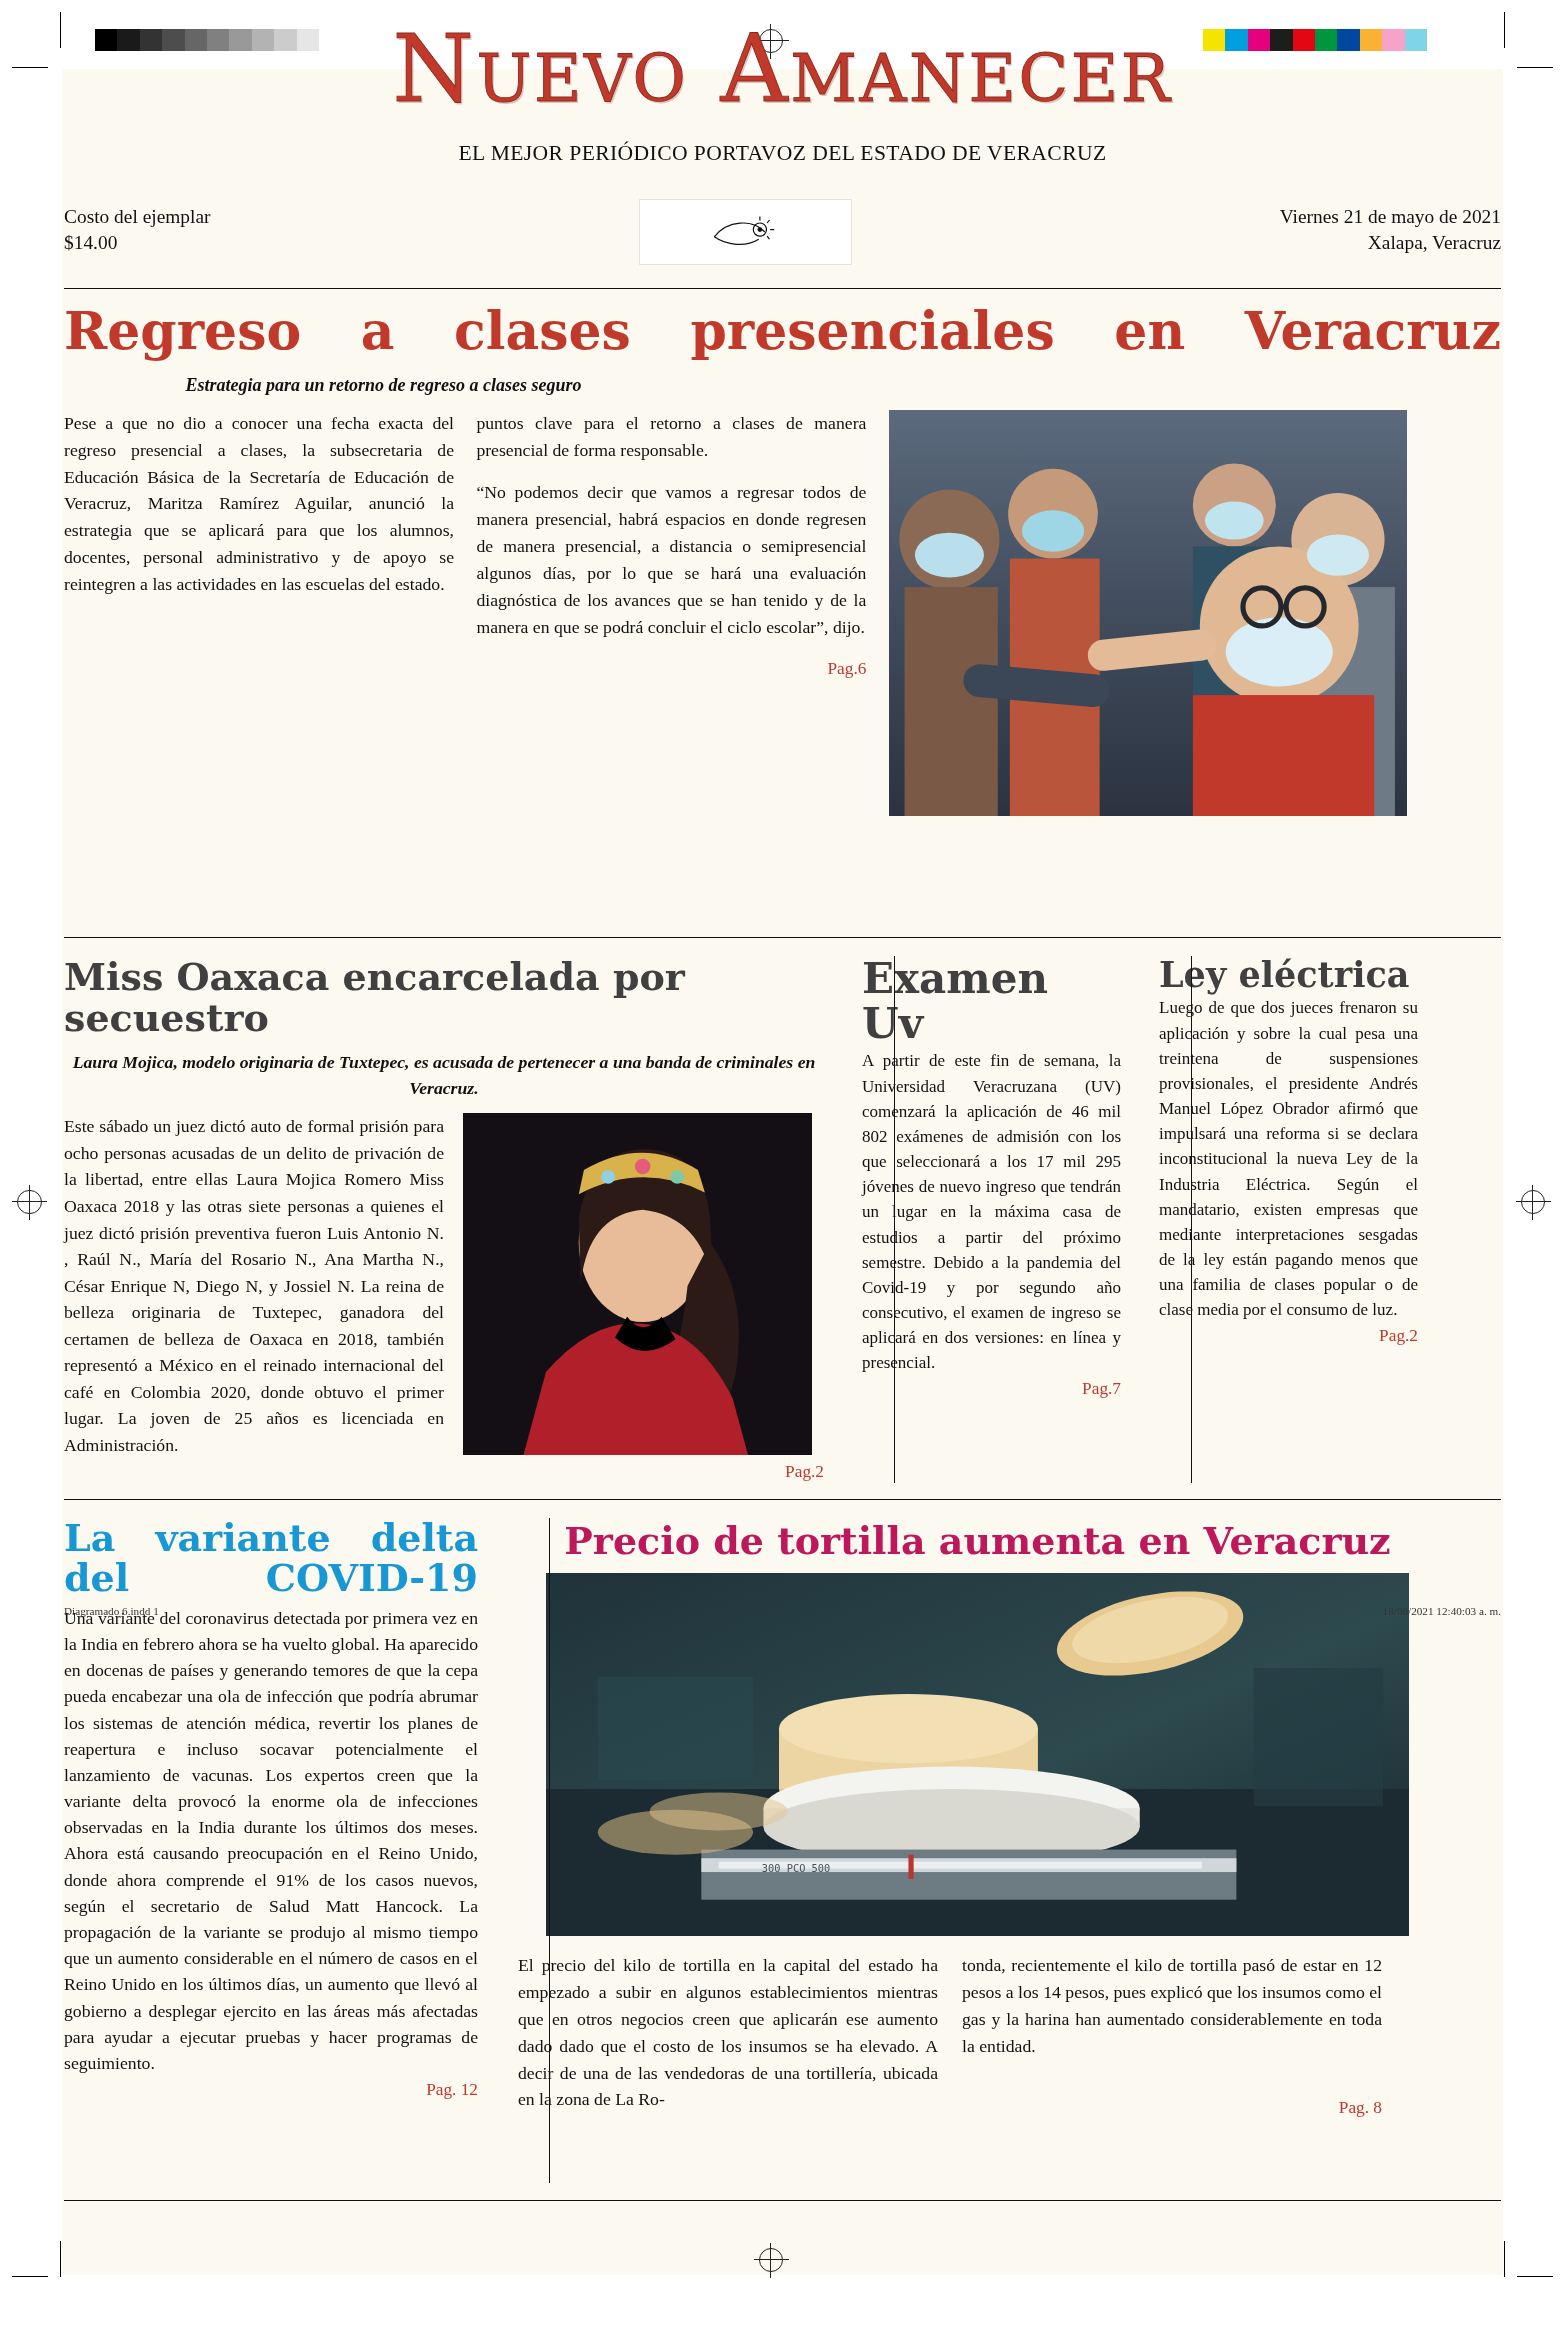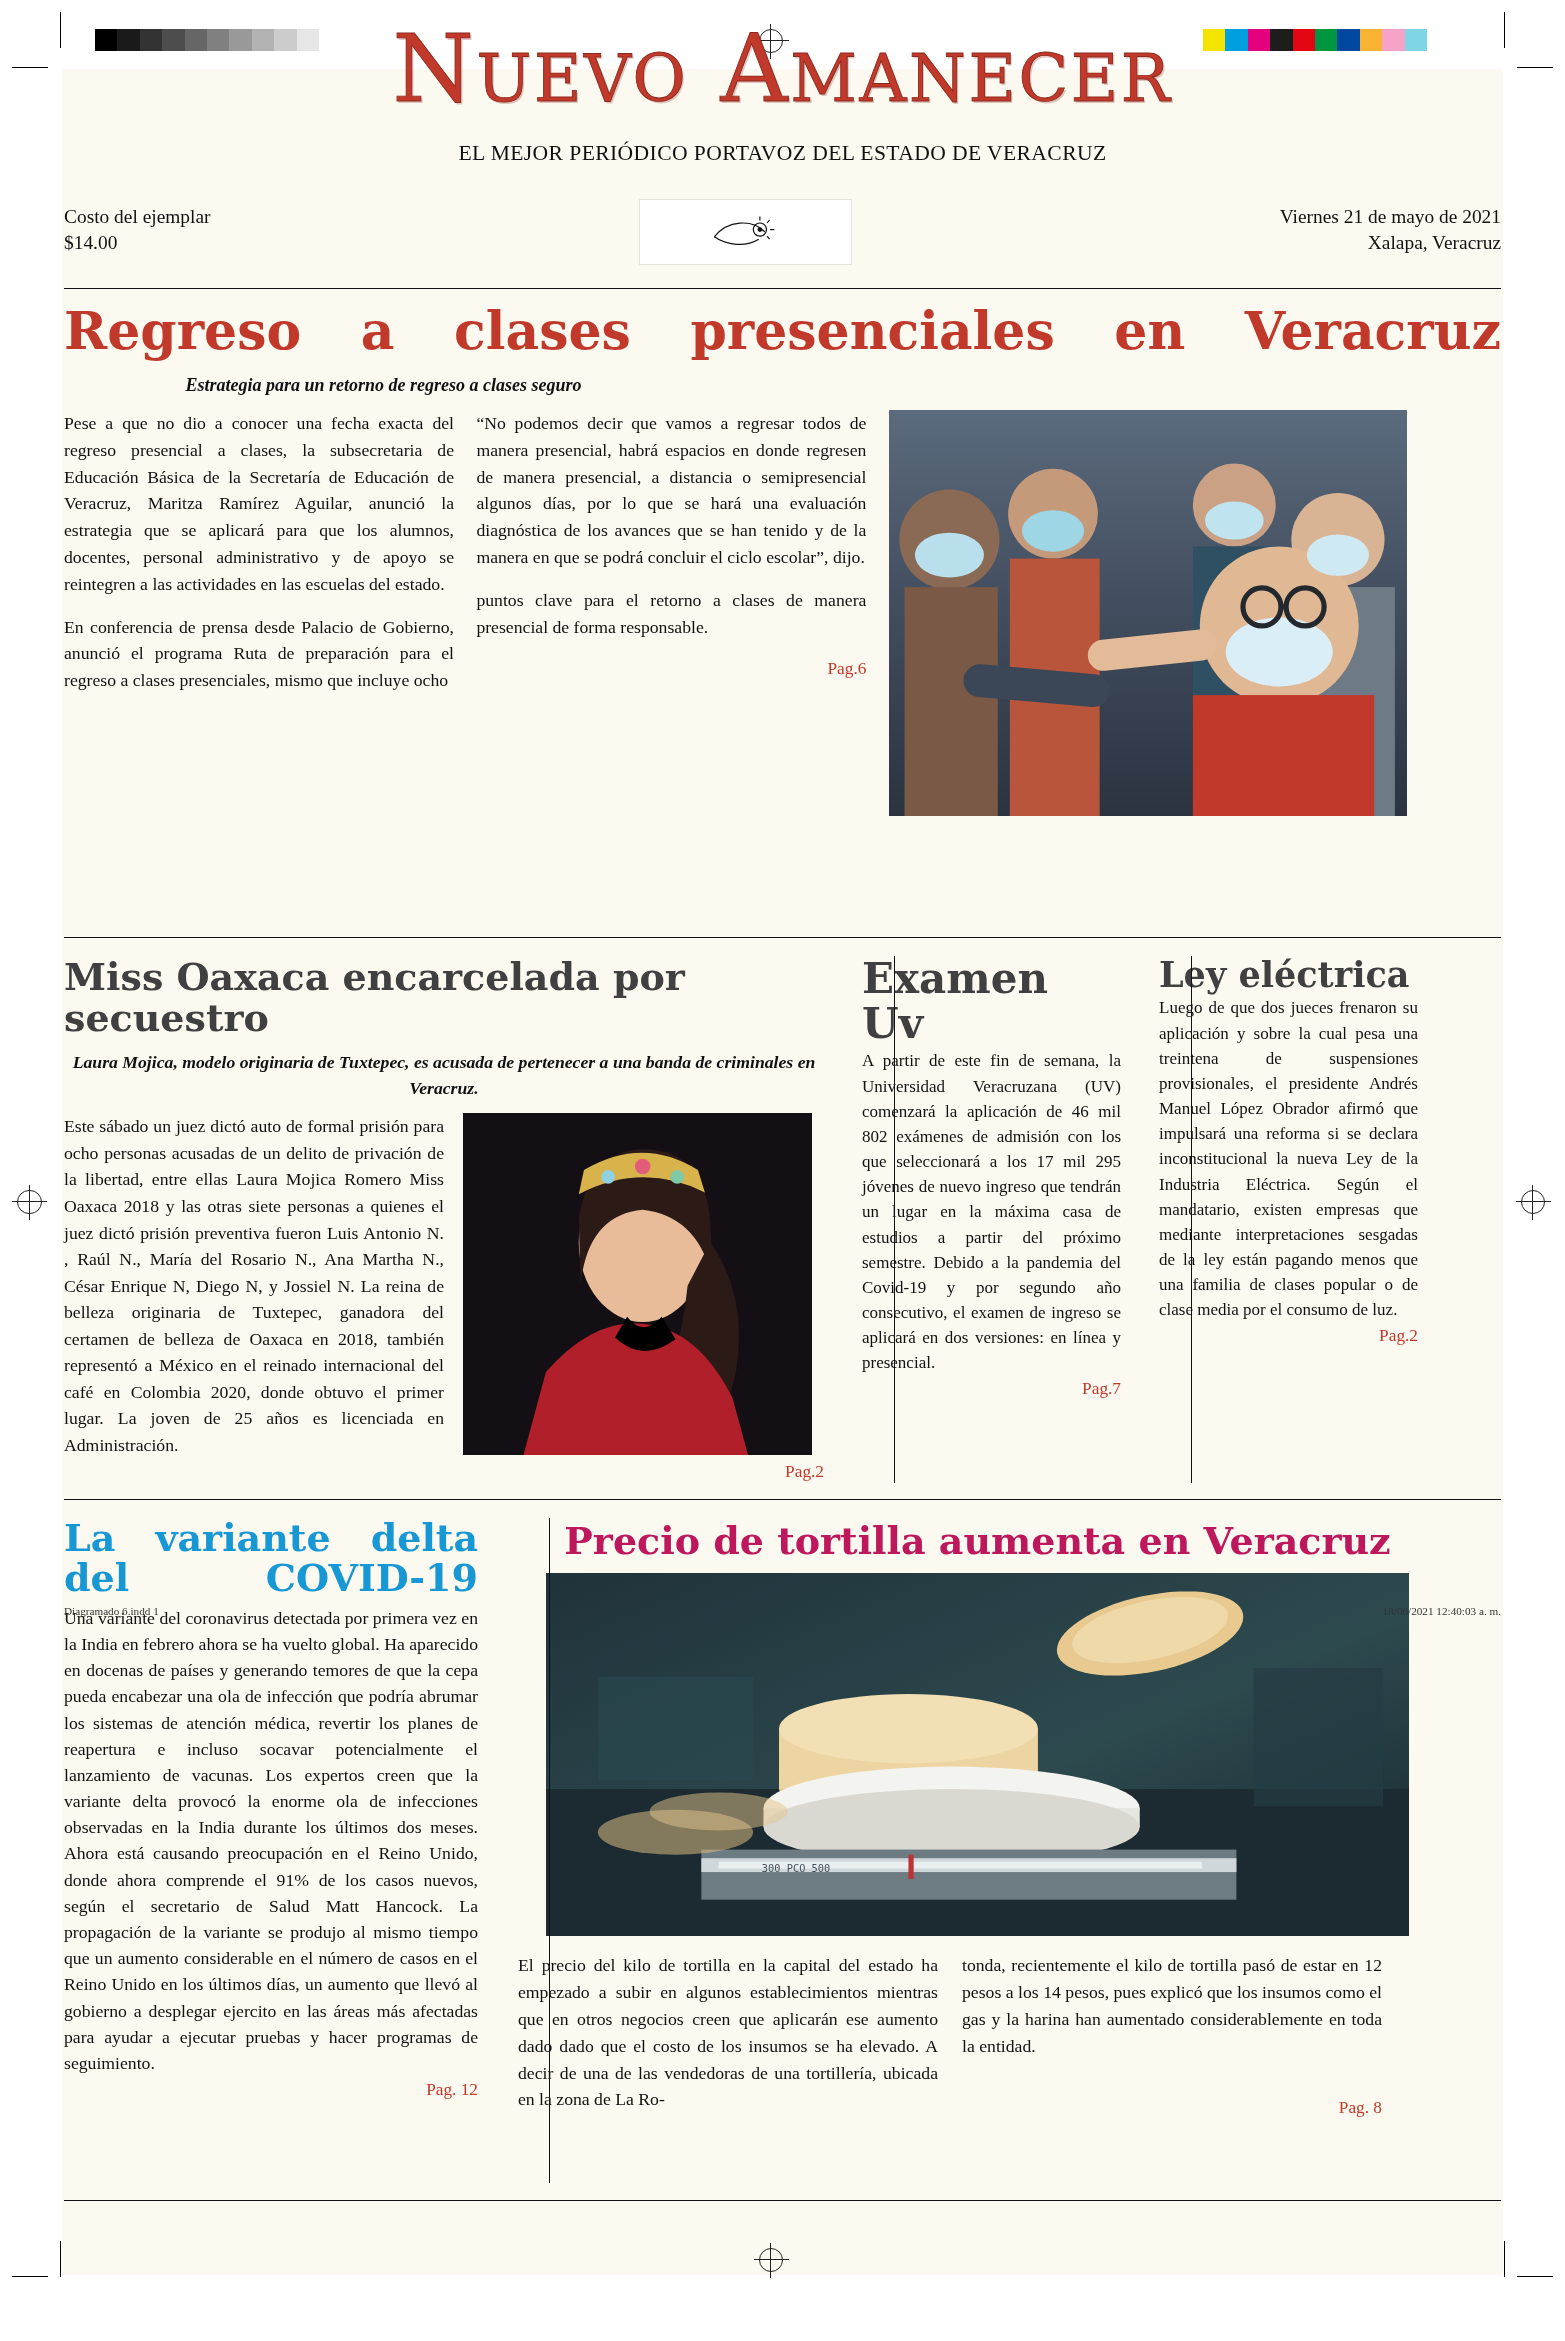--- a/index.html
+++ b/index.html
@@ -372,25 +372,24 @@
   <div class="rule-main"></div>
 
   <div class="lead">
     <h2 class="lead-head">Regreso a clases presenciales en Veracruz</h2>
     <div class="lead-kicker">Estrategia para un retorno de regreso a clases seguro</div>
 
     <div class="lead-body">
       <div class="lead-cols">
         <div class="col">
           <p>Pese a que no dio a conocer una fecha exacta del regreso presencial a clases, la subsecretaria de Educación Básica de la Secretaría de Educación de Veracruz, Maritza Ramírez Aguilar, anunció la estrategia que se aplicará para que los alumnos, docentes, personal administrativo y de apoyo se reintegren a las actividades en las escuelas del estado.</p>
-          <p>En conferencia de prensa desde Palacio de Gobierno, anunció el programa Ruta de preparación para el regreso a clases presenciales, mismo que incluye ocho</p>
         </div>
         <div class="col">
+          <p>puntos clave para el retorno a clases de manera presencial de forma responsable.</p>
           <p>“No podemos decir que vamos a regresar todos de manera presencial, habrá espacios en donde regresen de manera presencial, a distancia o semipresencial algunos días, por lo que se hará una evaluación diagnóstica de los avances que se han tenido y de la manera en que se podrá concluir el ciclo escolar”, dijo.</p>
-          <p>puntos clave para el retorno a clases de manera presencial de forma responsable.</p>
           <div class="pag">Pag.6</div>
         </div>
       </div>
 
       <div class="lead-photo">
         <svg viewBox="0 0 600 470" width="518" height="406" preserveAspectRatio="none">
           <defs>
             <linearGradient id="gbg" x1="0" y1="0" x2="0" y2="1">
               <stop offset="0%" stop-color="#5b6a7d"></stop>
               <stop offset="60%" stop-color="#3c4757"></stop>

